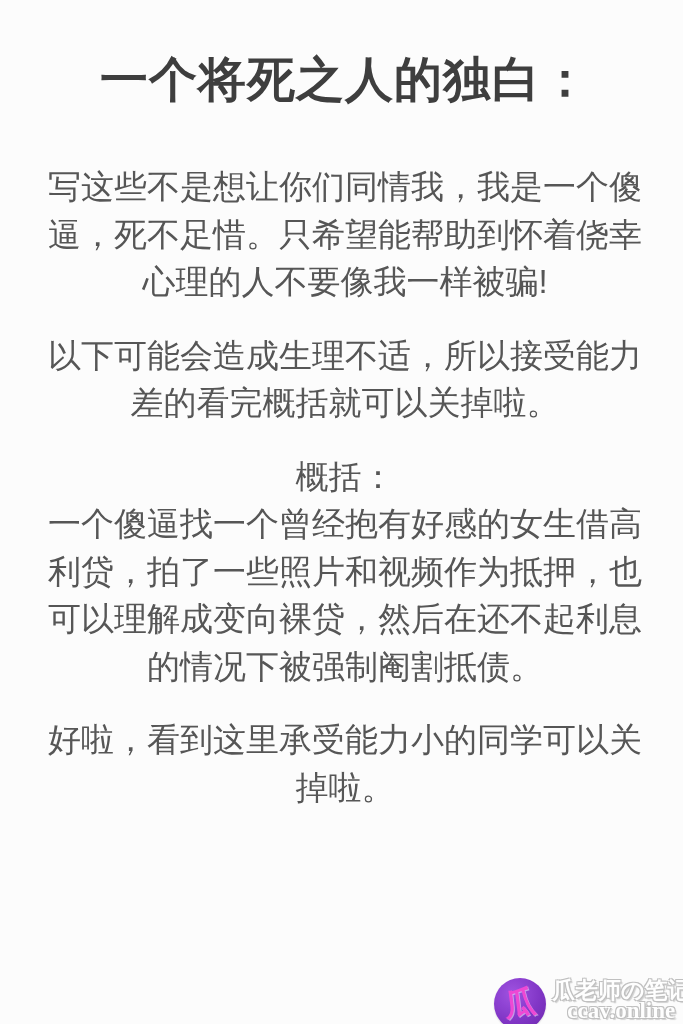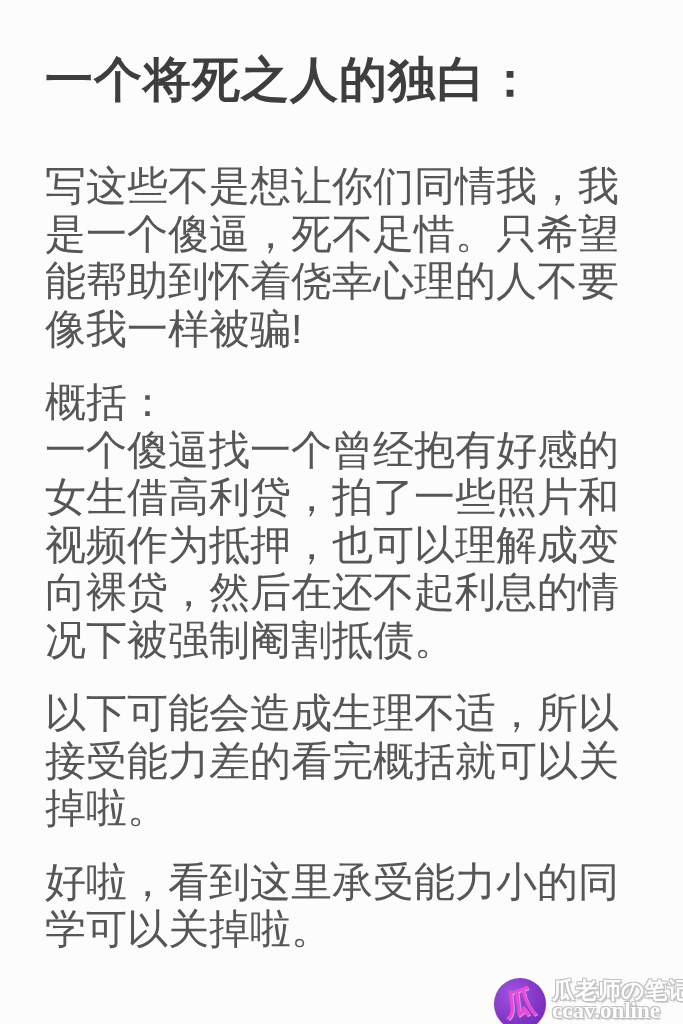--- a/index.html
+++ b/index.html
@@ -8,35 +8,36 @@
     background: #e8e8e8;
   }
   .screen {
     position: relative;
     width: 683px;
     height: 1024px;
     margin: 0 auto;
     background: #fcfcfc;
     overflow: hidden;
     font-family: "Liberation Sans", sans-serif;
+    text-align: center;
   }
   .content {
     padding: 52px 38px 0 45px;
   }
   .title {
     margin: 0 0 56px 0;
     font-size: 48px;
     font-weight: 700;
     line-height: 1.15;
     color: #3e3e3e;
     letter-spacing: 1px;
   }
   .para {
     margin: 0 0 26px 0;
-    font-size: 41px;
+    font-size: 33px;
     line-height: 47.5px;
     color: #565656;
     white-space: pre-line;
     word-break: break-all;
   }
   .watermark {
     position: absolute;
     left: 494px;
     top: 978px;
     display: flex;
@@ -96,23 +97,23 @@
        2px  2px 1px #cfcfcf;
   }
 </style>
 </head>
 <body>
 
 <div class="screen">
   <div class="content">
     <h1 class="title">一个将死之人的独白：</h1>
     <p class="para">写这些不是想让你们同情我，我是一个傻逼，死不足惜。只希望能帮助到怀着侥幸心理的人不要像我一样被骗!</p>
+    <p class="para">以下可能会造成生理不适，所以接受能力差的看完概括就可以关掉啦。</p>
     <p class="para">概括：
 一个傻逼找一个曾经抱有好感的女生借高利贷，拍了一些照片和视频作为抵押，也可以理解成变向裸贷，然后在还不起利息的情况下被强制阉割抵债。</p>
-    <p class="para">以下可能会造成生理不适，所以接受能力差的看完概括就可以关掉啦。</p>
     <p class="para">好啦，看到这里承受能力小的同学可以关掉啦。</p>
   </div>
 
   <div class="watermark">
     <div class="wm-icon">
       <span class="wm-glyph">瓜</span>
     </div>
     <div class="wm-text">
       <div class="wm-title">瓜老师の笔记</div>
       <div class="wm-domain">ccav.online</div>

